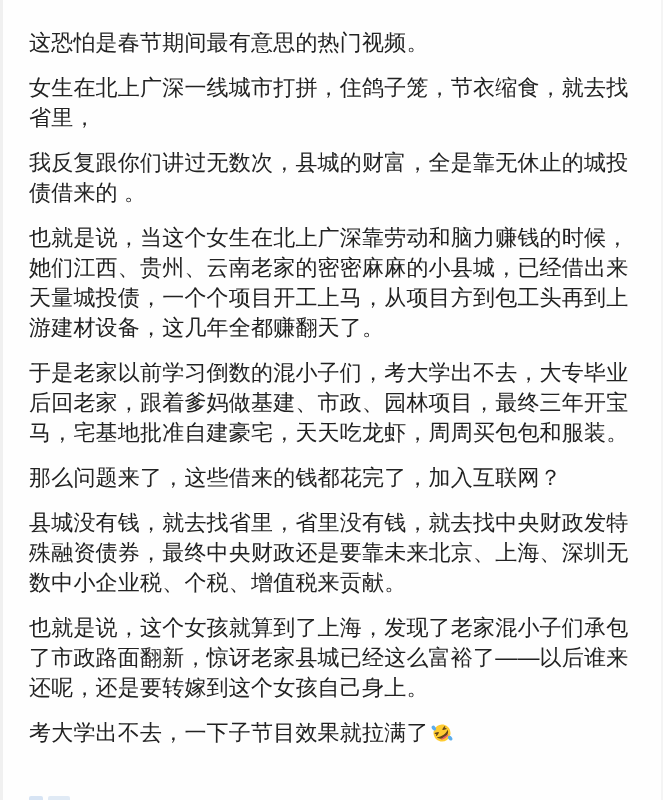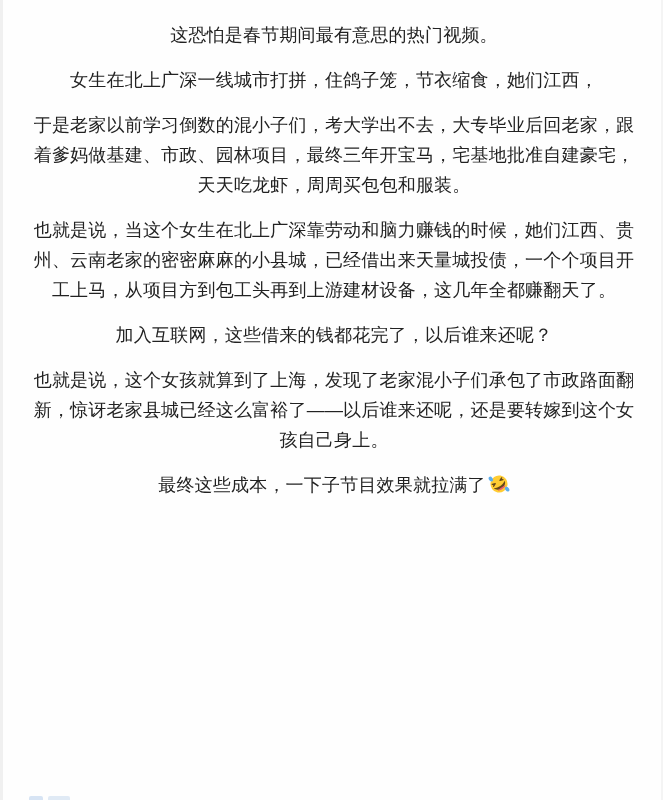--- a/index.html
+++ b/index.html
@@ -18,26 +18,26 @@
     box-sizing: border-box;
     width: 663px;
     height: 800px;
     padding: 16px 22px 0 26px;
     background: #fefefe;
     border-left: 3px solid #f0f0f0;
     border-right: 2px solid #f4f4f4;
     overflow: hidden;
   }
   .para {
-    margin: 4px 0 15px 0;
-    font-size: 18px;
+    margin: 12px 0 15px 0;
+    font-size: 22px;
     line-height: 30px;
     color: #222222;
     letter-spacing: 0.2px;
-    text-align: center;
+    text-align: left;
     word-break: break-all;
   }
   .emoji {
     display: inline-block;
     width: 22px;
     height: 22px;
     vertical-align: -4px;
     margin-left: 2px;
   }
   .emoji svg { display: block; width: 22px; height: 22px; }
@@ -59,28 +59,30 @@
   }
   .cutoff-line .blob.b1 { width: 14px; }
   .cutoff-line .blob.b2 { width: 22px; background: #bdd3ec; }
 </style>
 </head>
 <body>
 
 <div class="page">
 
   <p class="para">这恐怕是春节期间最有意思的热门视频。</p>
-  <p class="para">女生在北上广深一线城市打拼，住鸽子笼，节衣缩食，她们江西，</p>
+  <p class="para">女生在北上广深一线城市打拼，住鸽子笼，节衣缩食，就去找省里，</p>
+  <p class="para">我反复跟你们讲过无数次，县城的财富，全是靠无休止的城投债借来的 。</p>
+  <p class="para">也就是说，当这个女生在北上广深靠劳动和脑力赚钱的时候，她们江西、贵州、云南老家的密密麻麻的小县城，已经借出来天量城投债，一个个项目开工上马，从项目方到包工头再到上游建材设备，这几年全都赚翻天了。</p>
   <p class="para">于是老家以前学习倒数的混小子们，考大学出不去，大专毕业后回老家，跟着爹妈做基建、市政、园林项目，最终三年开宝马，宅基地批准自建豪宅，天天吃龙虾，周周买包包和服装。</p>
-  <p class="para">也就是说，当这个女生在北上广深靠劳动和脑力赚钱的时候，她们江西、贵州、云南老家的密密麻麻的小县城，已经借出来天量城投债，一个个项目开工上马，从项目方到包工头再到上游建材设备，这几年全都赚翻天了。</p>
-  <p class="para">加入互联网，这些借来的钱都花完了，以后谁来还呢？</p>
+  <p class="para">那么问题来了，这些借来的钱都花完了，加入互联网？</p>
+  <p class="para">县城没有钱，就去找省里，省里没有钱，就去找中央财政发特殊融资债券，最终中央财政还是要靠未来北京、上海、深圳无数中小企业税、个税、增值税来贡献。</p>
   <p class="para">也就是说，这个女孩就算到了上海，发现了老家混小子们承包了市政路面翻新，惊讶老家县城已经这么富裕了——以后谁来还呢，还是要转嫁到这个女孩自己身上。</p>
 
   <p class="para">
-    <span>最终这些成本，一下子节目效果就拉满了</span><span class="emoji" role="img" aria-label="rolling on the floor laughing">
+    <span>考大学出不去，一下子节目效果就拉满了</span><span class="emoji" role="img" aria-label="rolling on the floor laughing">
       <svg viewBox="0 0 24 24" xmlns="http://www.w3.org/2000/svg">
         <g transform="rotate(-35 12 12)">
           <circle cx="12" cy="12" r="9.3" fill="#FFCC32"></circle>
           <path d="M4.8 12.6 C6.2 19.2 17.8 19.2 19.2 12.6 C14.6 15.2 9.4 15.2 4.8 12.6 Z" fill="#65471B"></path>
           <path d="M6.9 17.2 C8.4 18.9 15.6 18.9 17.1 17.2 C15.4 16.4 8.6 16.4 6.9 17.2 Z" fill="#E8596E"></path>
           <path d="M5.8 8.2 L8.8 9.4 L5.8 10.6" fill="none" stroke="#65471B" stroke-width="1.5" stroke-linecap="round" stroke-linejoin="round"></path>
           <path d="M18.2 8.2 L15.2 9.4 L18.2 10.6" fill="none" stroke="#65471B" stroke-width="1.5" stroke-linecap="round" stroke-linejoin="round"></path>
         </g>
         <ellipse cx="3.1" cy="6.6" rx="2.0" ry="2.9" fill="#5DADEC" transform="rotate(-38 3.1 6.6)"></ellipse>
         <ellipse cx="20.9" cy="17.6" rx="2.0" ry="2.9" fill="#5DADEC" transform="rotate(-38 20.9 17.6)"></ellipse>

